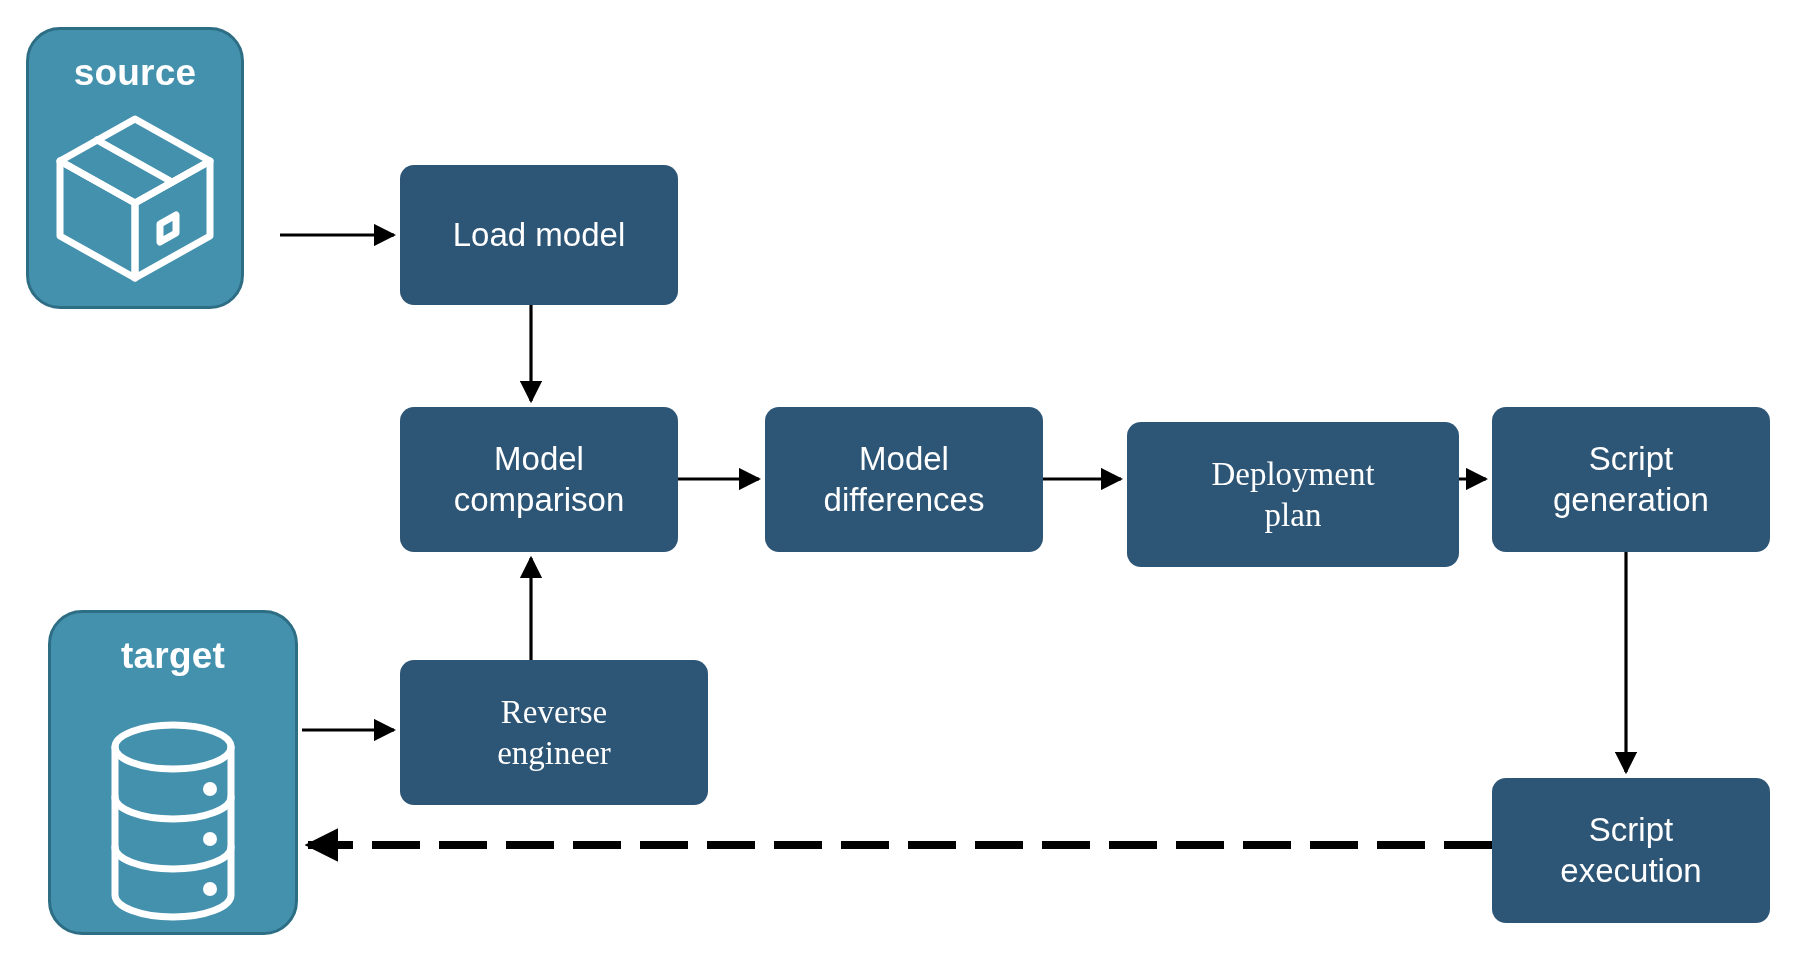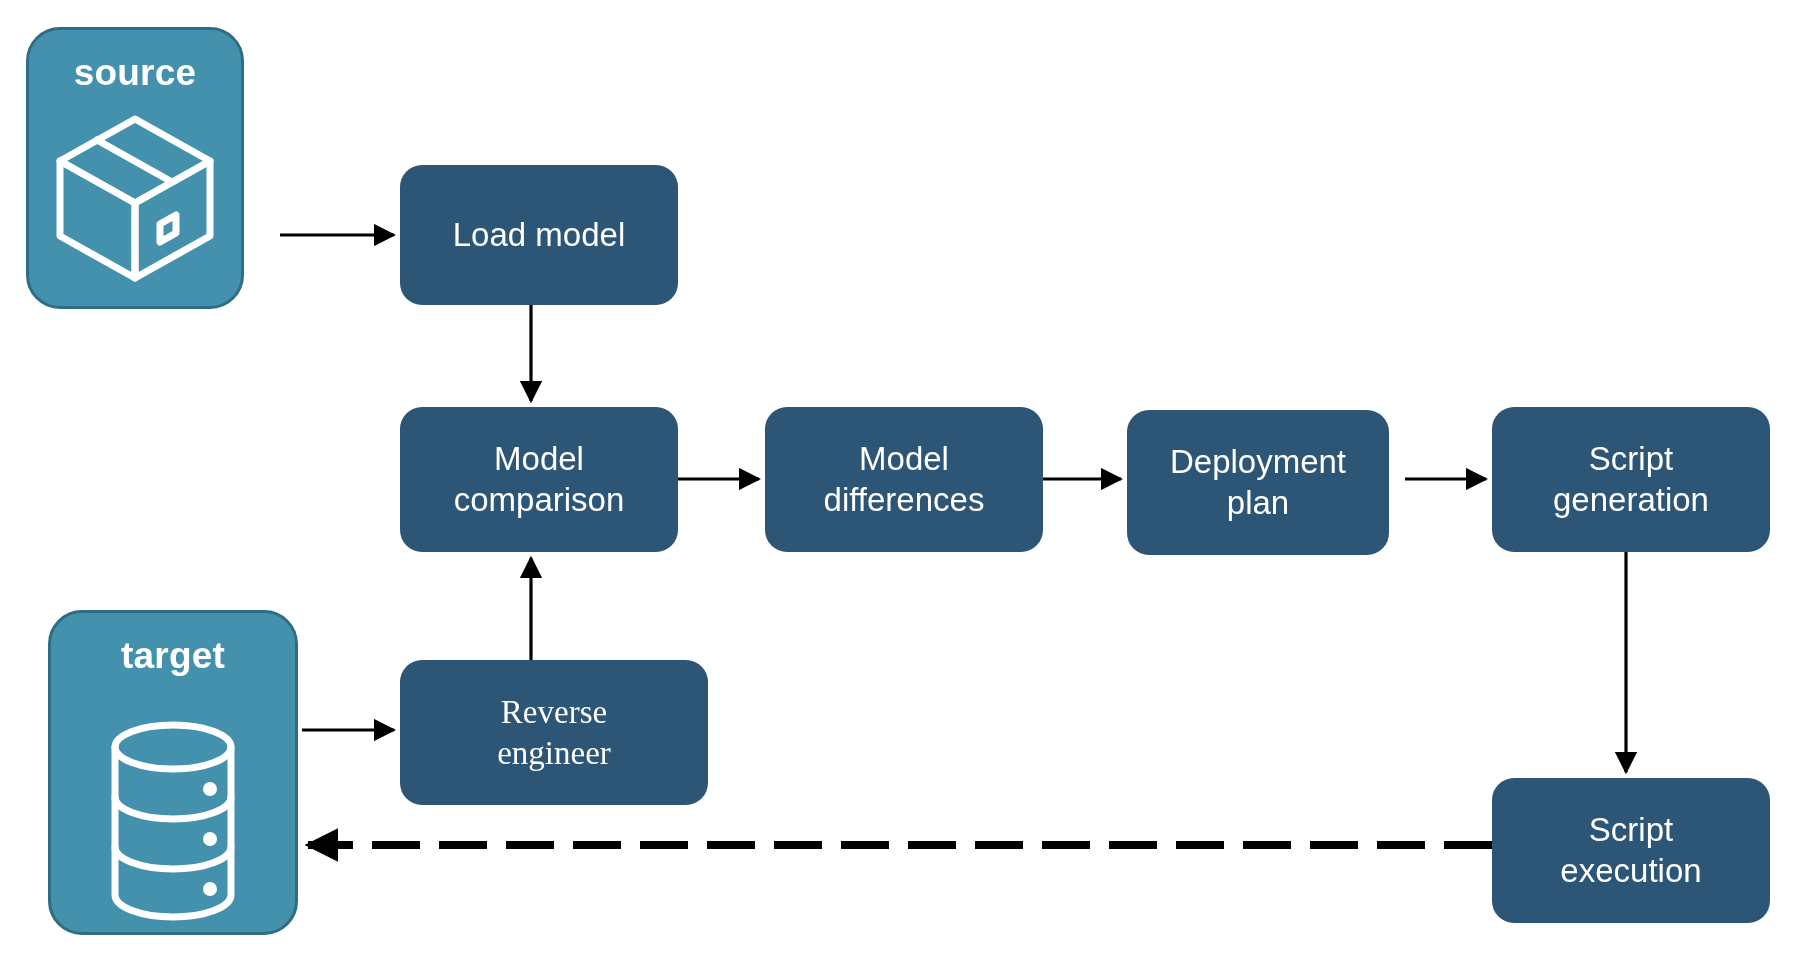--- a/index.html
+++ b/index.html
@@ -44,21 +44,21 @@
     width: 100%;
     display: flex;
     align-items: center;
     justify-content: center;
   }
   
   .process {
     position: absolute;
     box-sizing: border-box;
     background: #2d5575;
-    border-radius: 22px;
+    border-radius: 14px;
     display: flex;
     align-items: center;
     justify-content: center;
     text-align: center;
   }
   .process-label {
     color: #ffffff;
     font-size: 33px;
     line-height: 1.22;
     padding: 0 10px;
@@ -158,21 +158,21 @@
   <div class="process" style="left:400px; top:407px; width:278px; height:145px;">
     <div class="process-label">Model
 comparison</div>
   </div>
 
   <div class="process" style="left:765px; top:407px; width:278px; height:145px;">
     <div class="process-label">Model
 differences</div>
   </div>
 
-  <div class="process" style="left:1127px; top:410px; width:262px; height:145px;">
+  <div class="process" style="left:1127px; top:422px; width:332px; height:145px;font-family:Liberation Serif, serif;">
     <div class="process-label">Deployment
 plan</div>
   </div>
 
   <div class="process" style="left:1492px; top:407px; width:278px; height:145px;">
     <div class="process-label">Script
 generation</div>
   </div>
 
   <div class="process" style="left:400px; top:660px; width:308px; height:145px;font-family:Liberation Serif, serif;">

